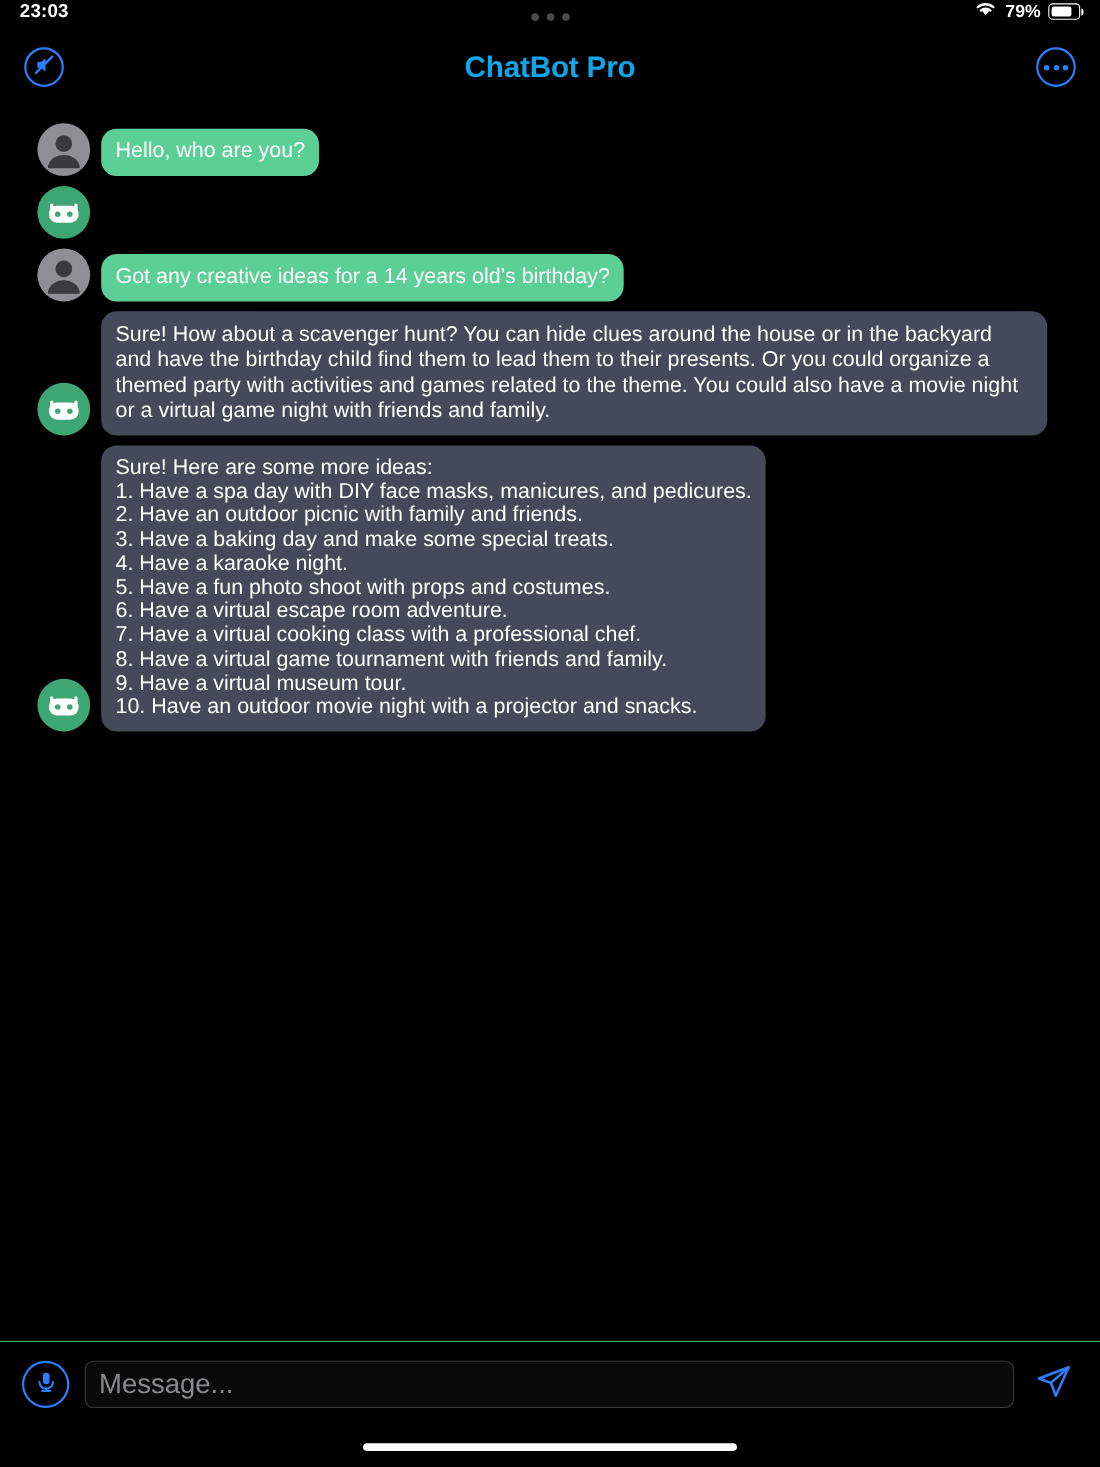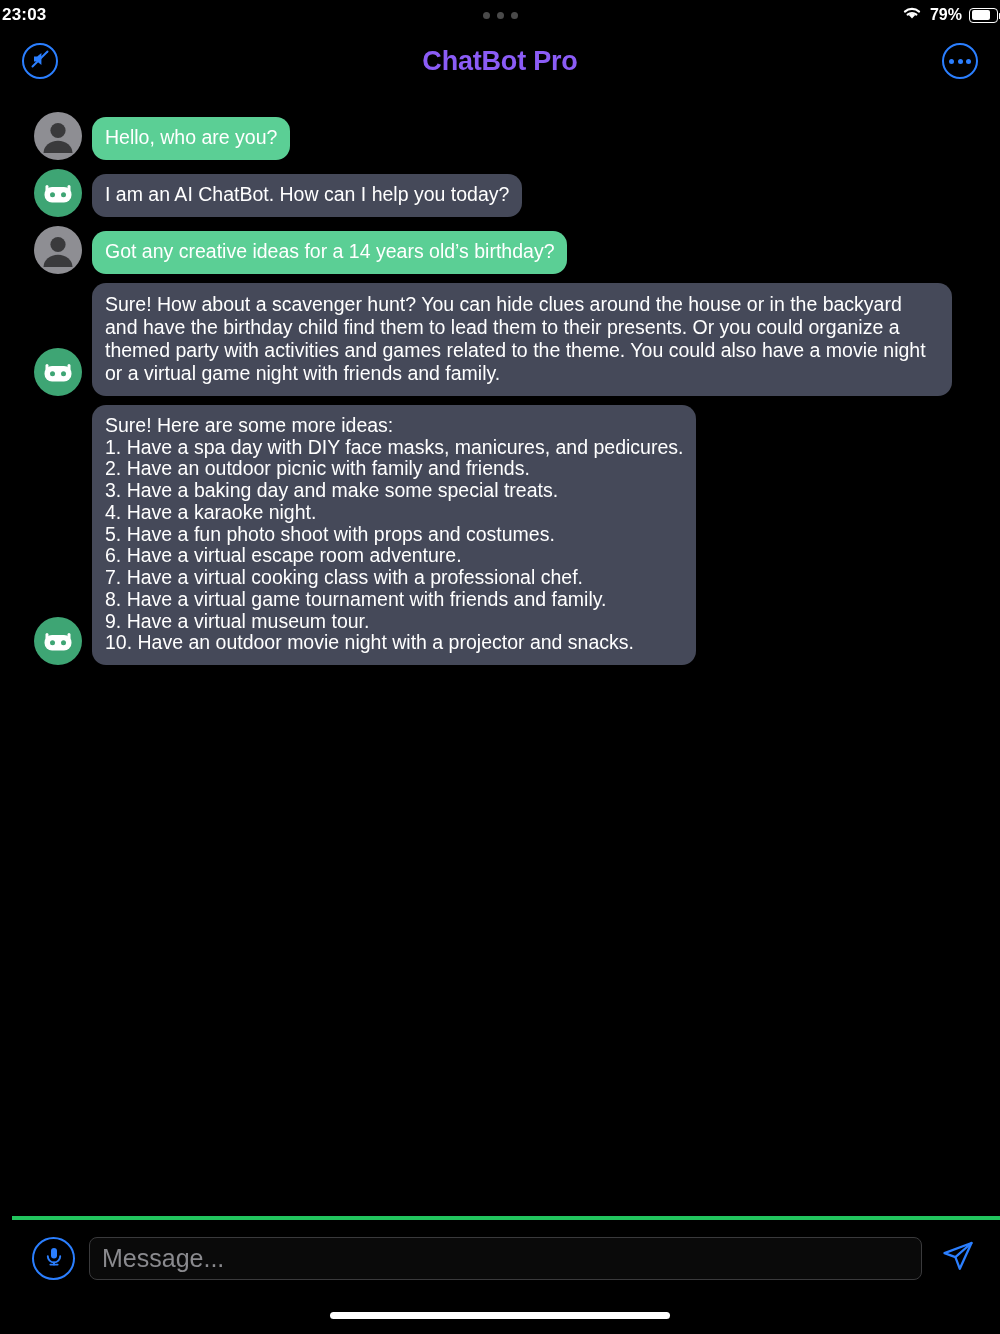--- a/index.html
+++ b/index.html
@@ -19,22 +19,22 @@
     background: #000000;
     display: flex;
     flex-direction: column;
   }
 
   
   .status-bar {
     height: 30px;
     flex: 0 0 30px;
     display: flex;
-    align-items: center;
-    padding: 0 2px;
+    align-items: flex-start;
+    padding: 0 18px;
     position: relative;
     color: #ffffff;
   }
   .status-time {
     font-size: 17px;
     font-weight: bold;
     letter-spacing: 0.2px;
   }
   .status-dots {
     position: absolute;
@@ -99,21 +99,21 @@
     justify-content: space-between;
     padding: 0 22px;
     position: relative;
   }
   .nav-title {
     position: absolute;
     left: 0; right: 0;
     text-align: center;
     font-size: 27px;
     font-weight: bold;
-    color: #8b5cf6;
+    color: #0ea5e9;
     letter-spacing: -0.2px;
     pointer-events: none;
   }
   .circle-btn {
     width: 36px; height: 36px;
     border-radius: 50%;
     border: 2.4px solid #2b7fff;
     display: flex;
     align-items: center;
     justify-content: center;
@@ -164,22 +164,21 @@
     word-wrap: break-word;
   }
   .bubble.user { background: #5bcf95; }
   .bubble.bot  { background: #454959; }
   .bubble.wide { line-height: 1.18; }
   .bubble.list { line-height: 1.115; }
 
   
   .composer-wrap {
     flex: 0 0 auto;
-    border-top: 4px solid #22c55e;
-    margin-left: 12px;
+    border-top: 1px solid #22c55e;
   }
   .composer {
     height: 76px;
     display: flex;
     align-items: center;
     padding: 0 20px;
     gap: 14px;
   }
   .mic-btn {
     width: 43px; height: 43px;
@@ -288,21 +287,20 @@
       <div class="msg-row">
         <div class="avatar bot">
           <svg width="48" height="48" viewBox="0 0 48 48">
             <path d="M13 22 v-4.5" stroke="#ffffff" stroke-width="3" stroke-linecap="round"></path>
             <path d="M35 22 v-4.5" stroke="#ffffff" stroke-width="3" stroke-linecap="round"></path>
             <rect x="10.5" y="18" width="27" height="15.5" rx="7.5" fill="#ffffff"></rect>
             <circle cx="18.5" cy="25.8" r="2.5" fill="#3ea574"></circle>
             <circle cx="29.5" cy="25.8" r="2.5" fill="#3ea574"></circle>
           </svg>
         </div>
-        <div class="bubble bot">I am an AI ChatBot. How can I help you today?</div>
       </div>
       <div class="msg-row">
         <div class="avatar user">
           <svg width="48" height="48" viewBox="0 0 48 48">
             <circle cx="24" cy="18.5" r="7.6" fill="#3a3a3c"></circle>
             <path d="M9.5 41 a14.5 12.2 0 0 1 29 0 Z" fill="#3a3a3c"></path>
           </svg>
         </div>
         <div class="bubble user">Got any creative ideas for a 14 years old’s birthday?</div>
       </div>

